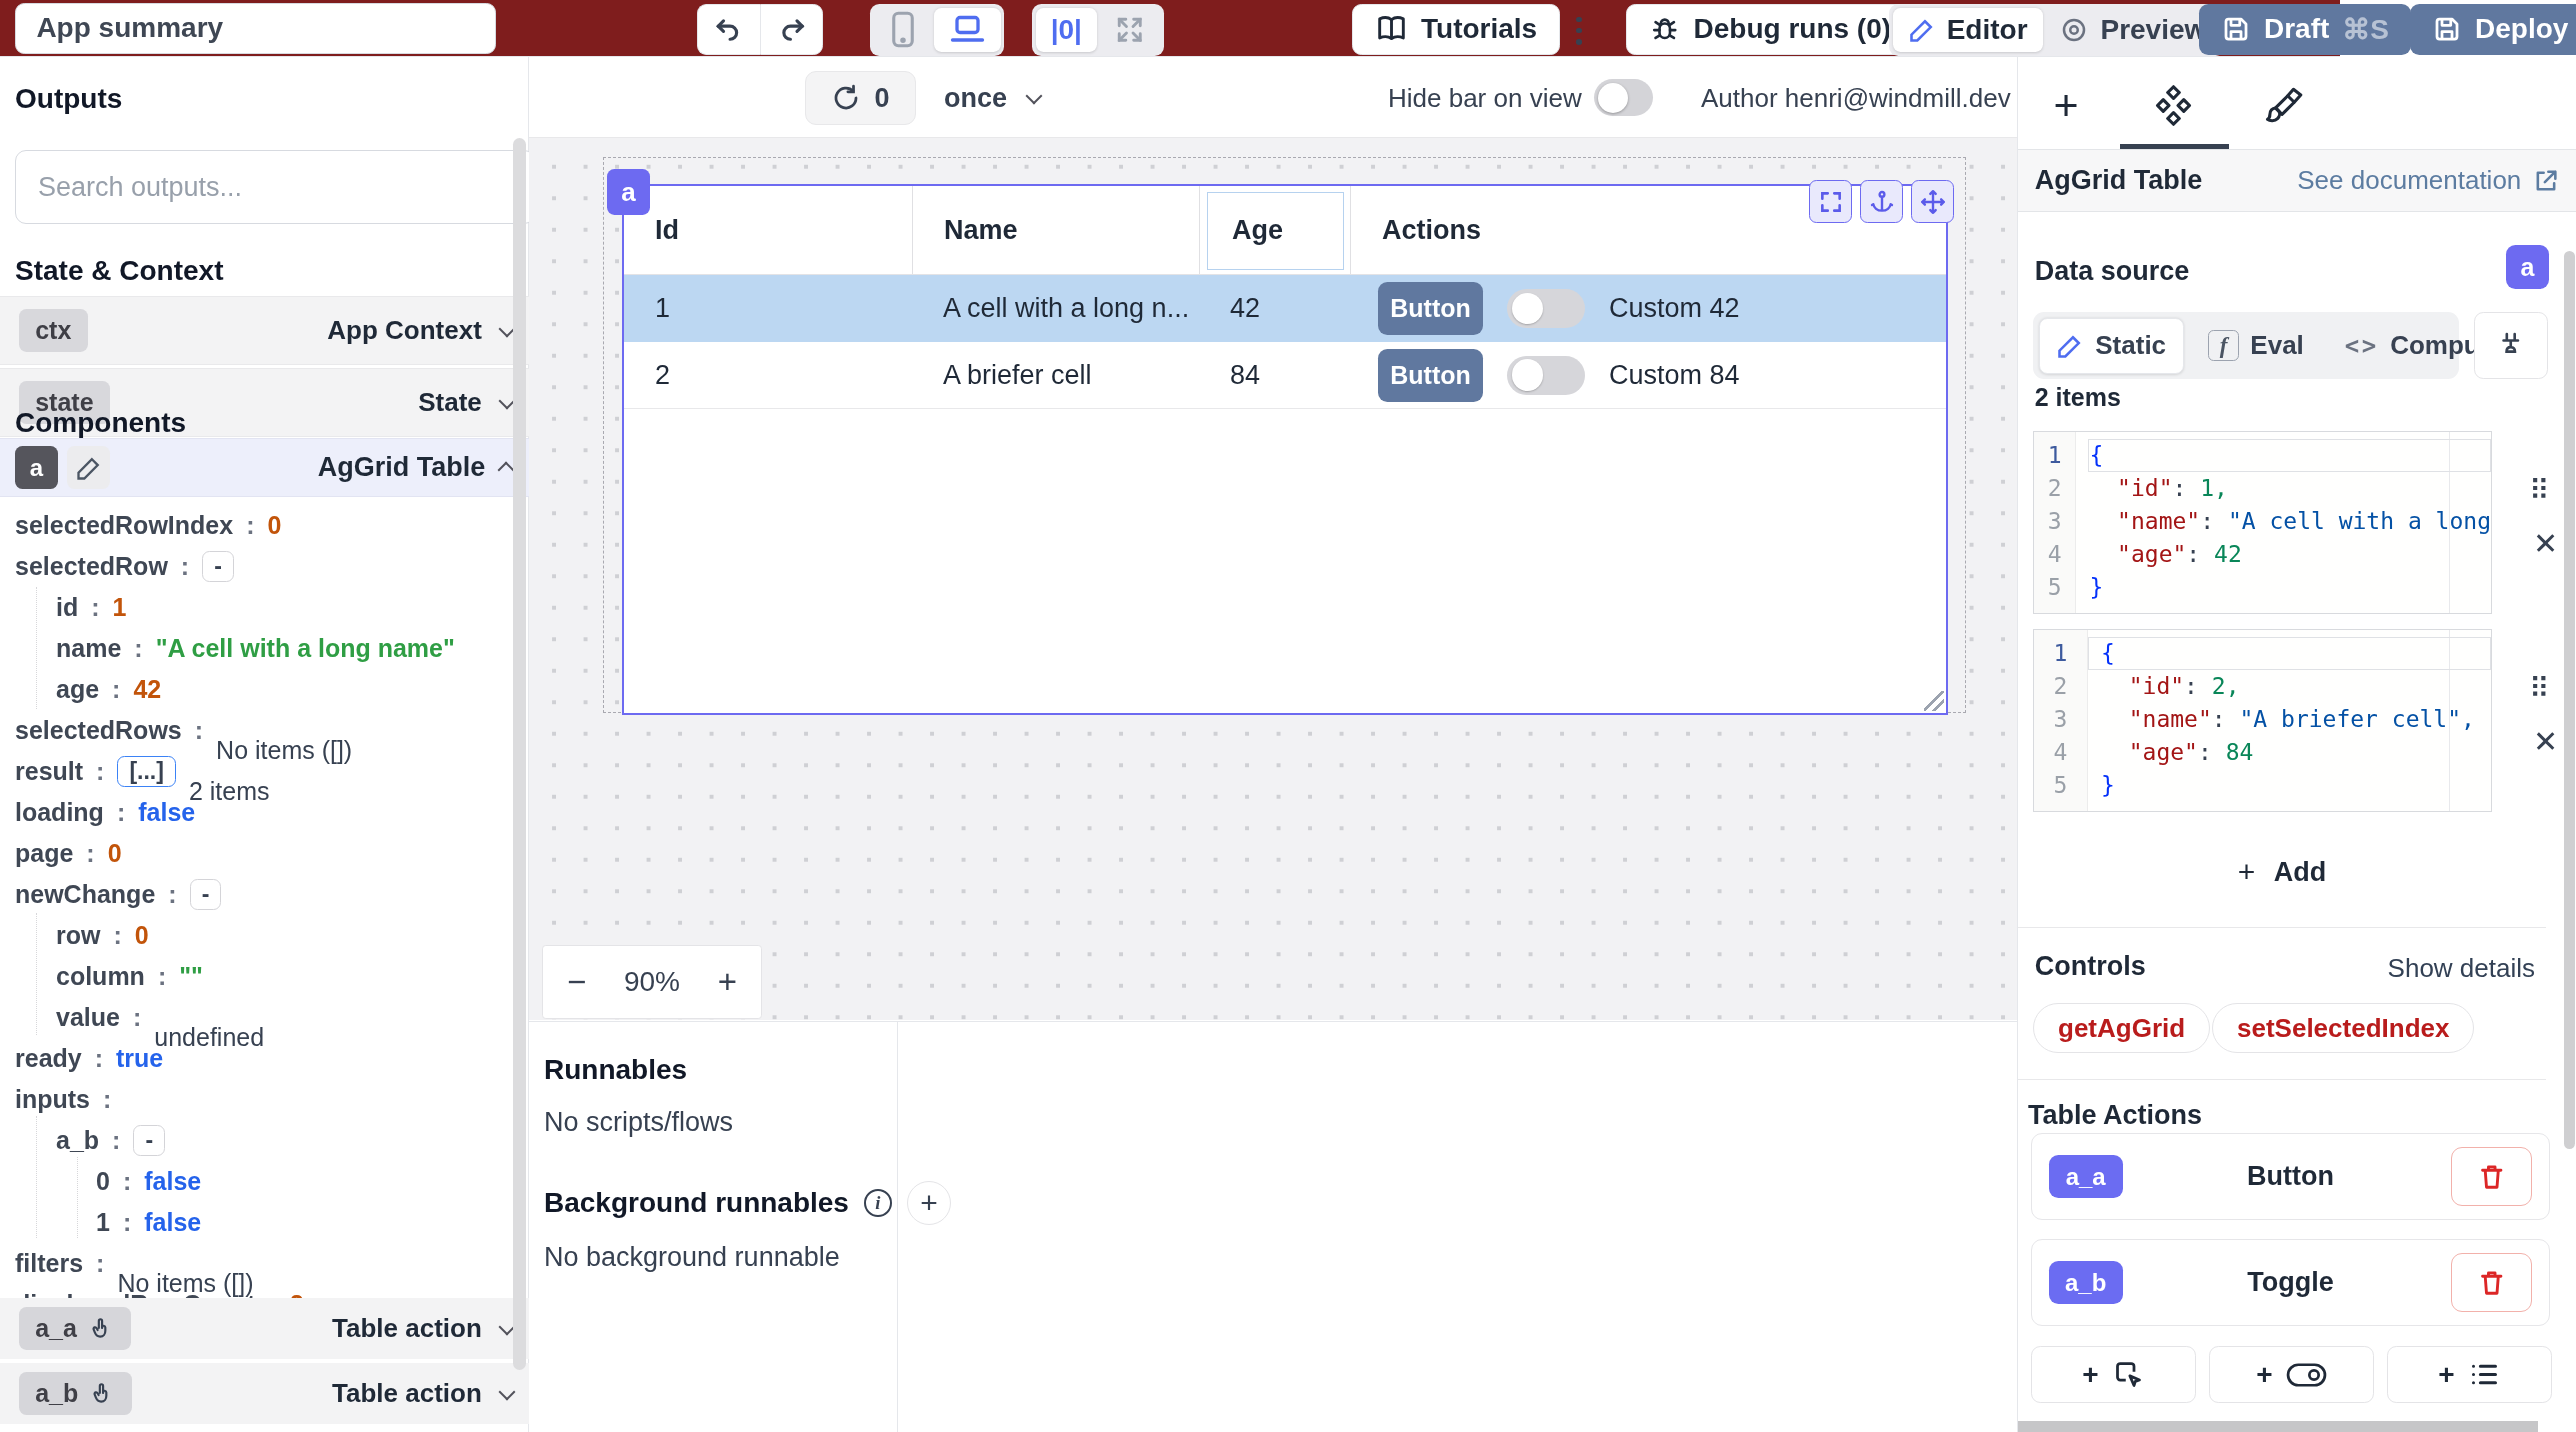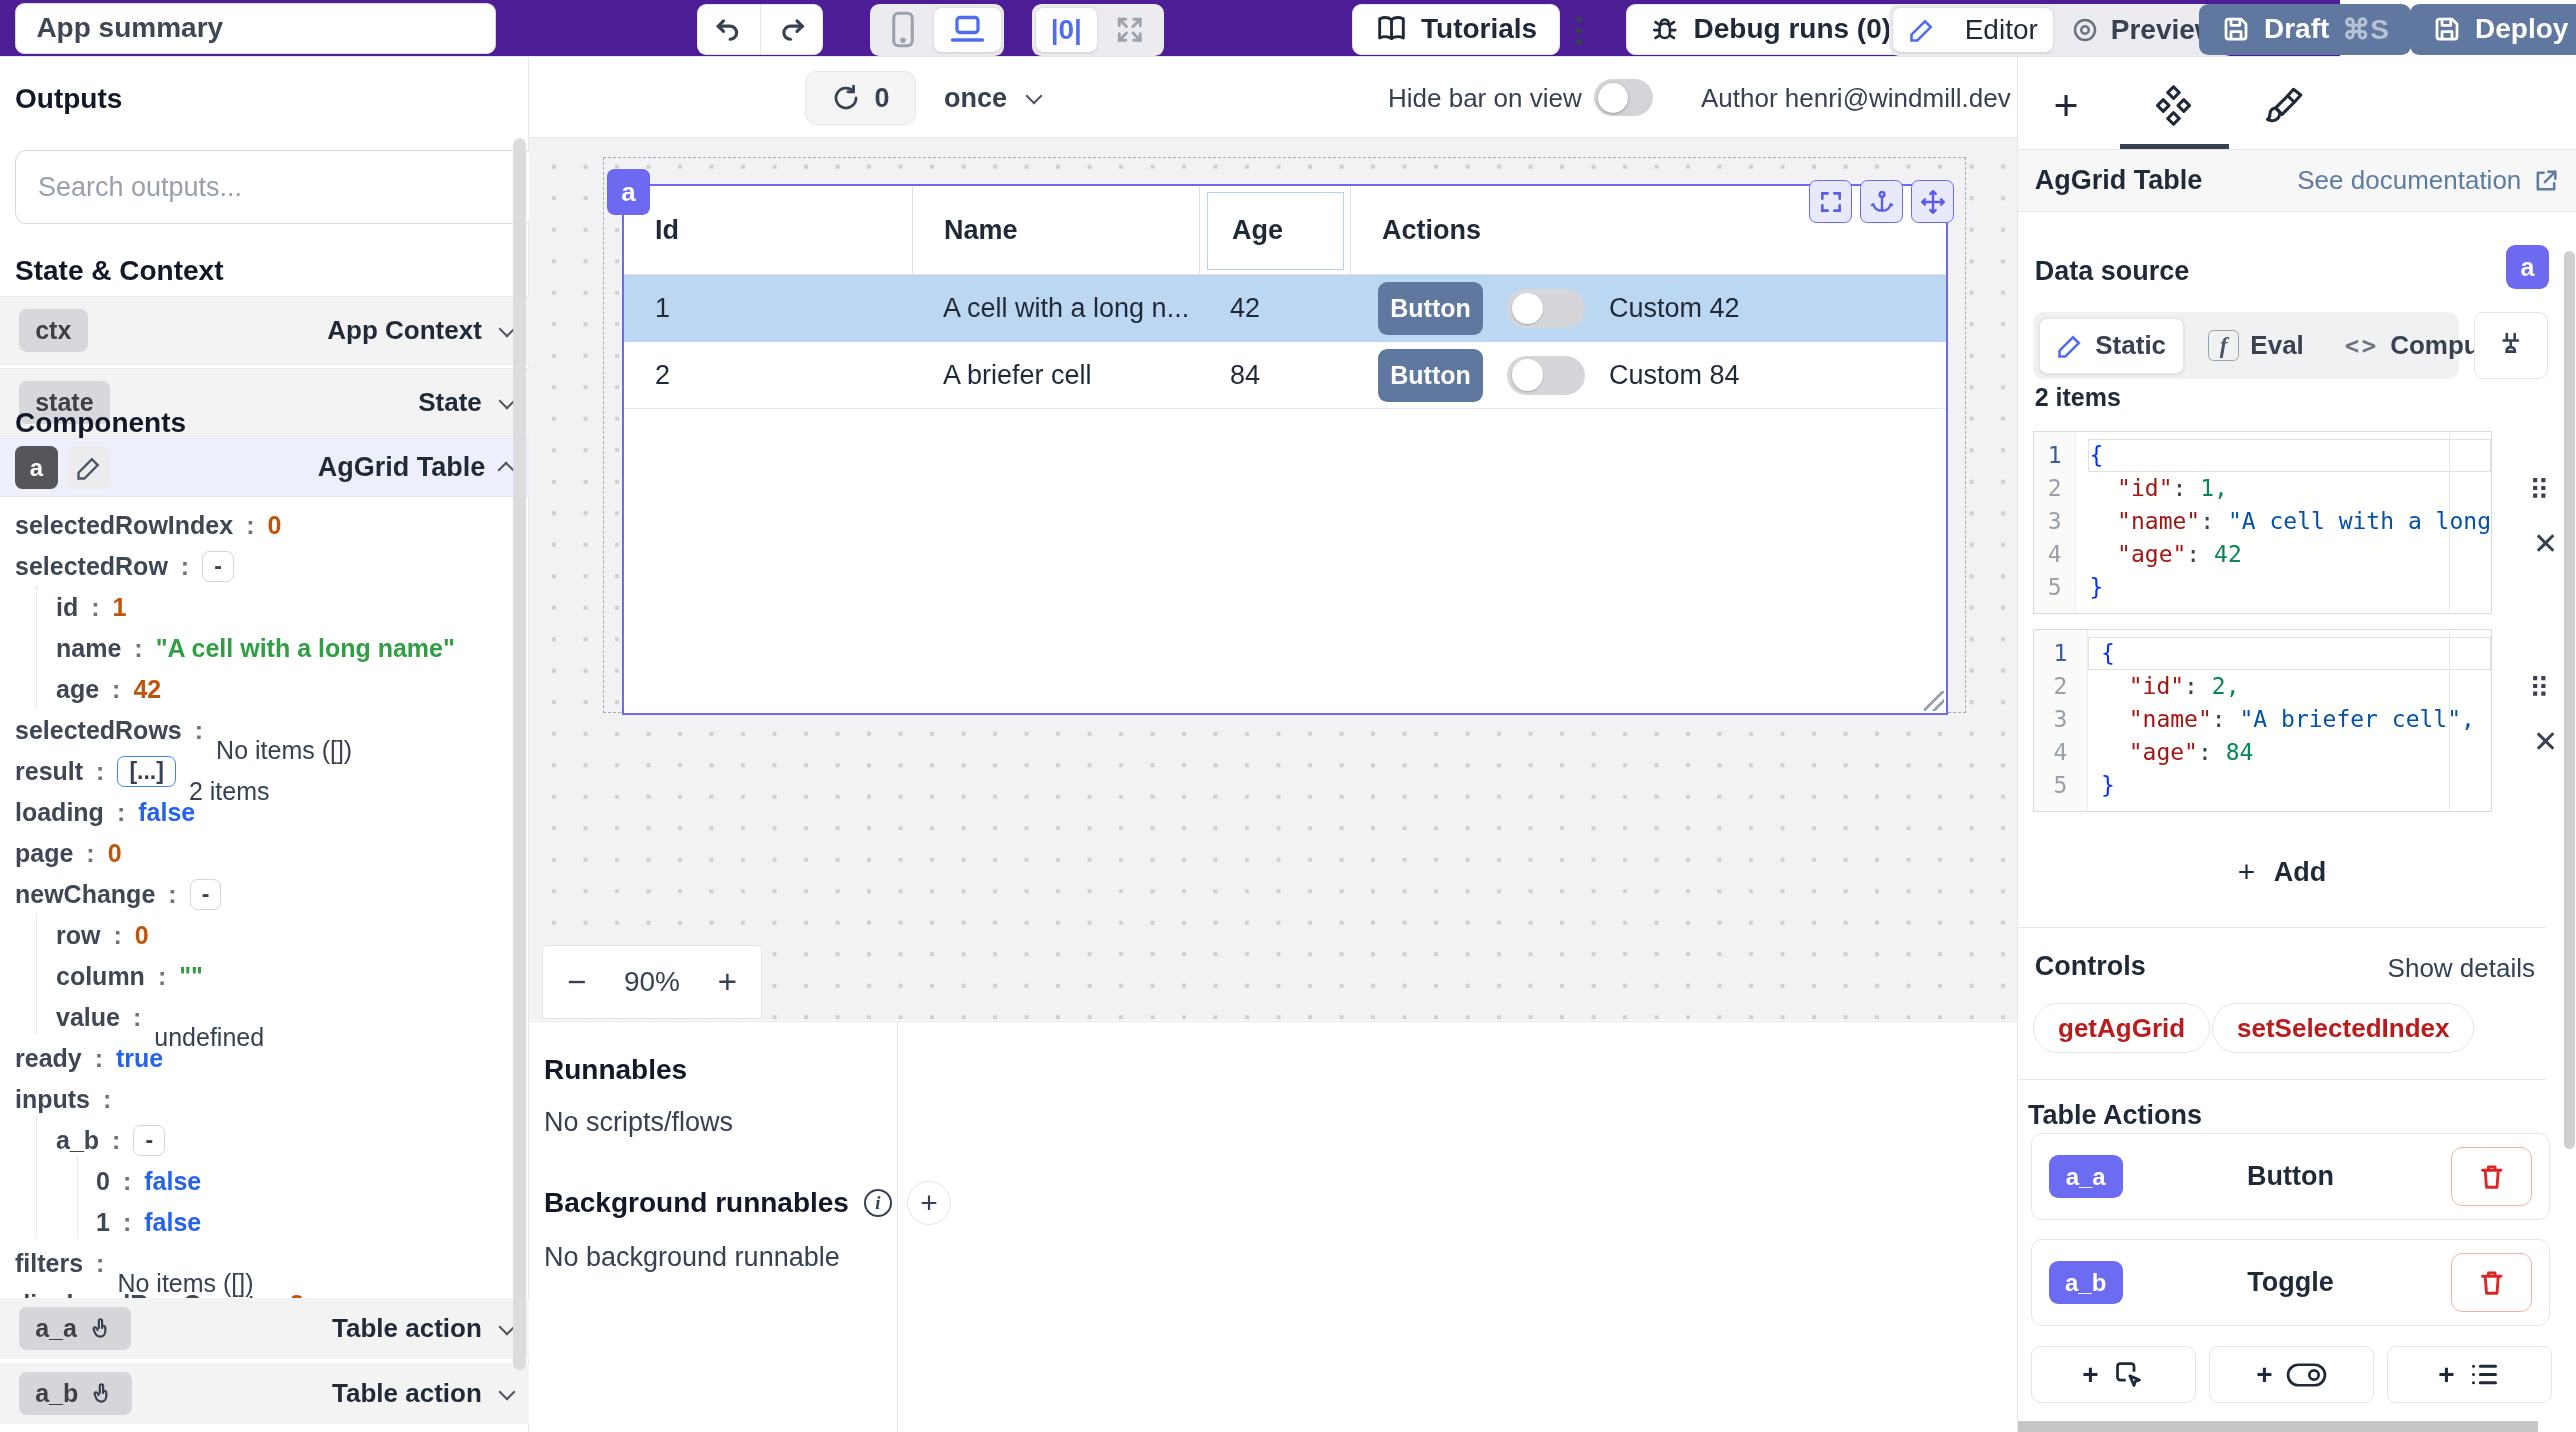--- a/index.html
+++ b/index.html
@@ -2,21 +2,21 @@
 <html style="font-size:15px"><head>
 <meta charset="utf-8">
 <style>
   * { margin:0; padding:0; box-sizing:border-box; }
   html,body { width:2576px; height:1432px; overflow:hidden; background:#fff;
     font-family:"Liberation Sans", sans-serif; color:#374151; }
   .abs { position:absolute; }
   #root { position:relative; width:2576px; height:1432px; }
 
   
-  #topbar { position:absolute; left:0; top:0; width:2340px; height:57px; background:#4c1d95; border-bottom:0.9px solid #e5e7eb; }
+  #topbar { position:absolute; left:0; top:0; width:2340px; height:57px; background:#7f1d1d; border-bottom:0.9px solid #e5e7eb; }
   #app-summary { position:absolute; left:15px; top:2.8px; width:481px; height:51px; border:1.9px solid #d7dae0; border-radius:9.3px; padding:0 20.4px; font-size:28px; font-weight:700; color:#3f4754; font-family:"Liberation Sans",sans-serif; outline:none; }
   .tb-group { position:absolute; top:3.7px; height:51px; display:flex; align-items:center; }
   .icon-btn { width:63px; height:51px; background:#fff; border:0.9px solid #e5e7eb; display:flex; align-items:center; justify-content:center; color:#374151; }
   .icon-btn.left { border-radius:9.3px 0 0 9.3px; border-right:none; }
   .icon-btn.right{ border-radius:0 9.3px 9.3px 0; }
   .seg-wrap { background:#ececf0; border-radius:9.3px; padding:3.7px; display:flex; align-items:center; height:52px; gap:1.9px; }
   .seg { height:44px; display:flex; align-items:center; justify-content:center; padding:0 15px; border-radius:7.4px; color:#6b7280; }
   .seg.active { background:#fff; box-shadow:0 0.9px 2.8px rgba(0,0,0,.15); }
   .pill-btn { height:51px; background:#fff; border:0.9px solid #e5e7eb; border-radius:9.3px; display:flex; align-items:center; gap:13px; padding:0 22px; font-size:28px; font-weight:700; color:#1f2937; }
   .blue-btn { height:51px; border-radius:9.3px; background:#60789f; color:#fff; display:flex; align-items:center; gap:13px; padding:0 22px; font-size:28px; font-weight:700; border:none; }
@@ -212,21 +212,21 @@
       <span>
           <svg width="31.5" height="31.5" viewBox="0 0 24 24" fill="none" stroke="#1f2937" stroke-width="2" stroke-linecap="round">
             <rect x="8" y="8" width="8" height="11" rx="4"></rect>
             <path d="M9 8a3 3 0 0 1 6 0M4 13h4M16 13h4M5 19l3.2-2M19 19l-3.2-2M5 7l3.4 2.2M19 7l-3.4 2.2"></path>
           </svg>
         </span>
       <span>Debug runs (0)</span>
     </button>
 
     <div class="tb-group seg-wrap" style="left:1889px">
-      <div class="seg active" style="gap:29px;font-size:28px;font-weight:400;color:#1f2937">
+      <div class="seg active" style="gap:11px;font-size:28px;font-weight:700;color:#1f2937">
         <span>
             <svg width="28" height="28" viewBox="0 0 24 24" fill="none" stroke="#4f6df0" stroke-width="2.2" stroke-linecap="round">
               <path d="M14.5 4.5l5 5L8 21H3v-5L14.5 4.5z"></path>
             </svg>
           </span>
         <span>Editor</span>
       </div>
       <div class="seg" style="gap:11px;font-size:28px;font-weight:700;color:#374151">
         <span>
             <svg width="30" height="30" viewBox="0 0 24 24" fill="none" stroke="#6b7280" stroke-width="2">

